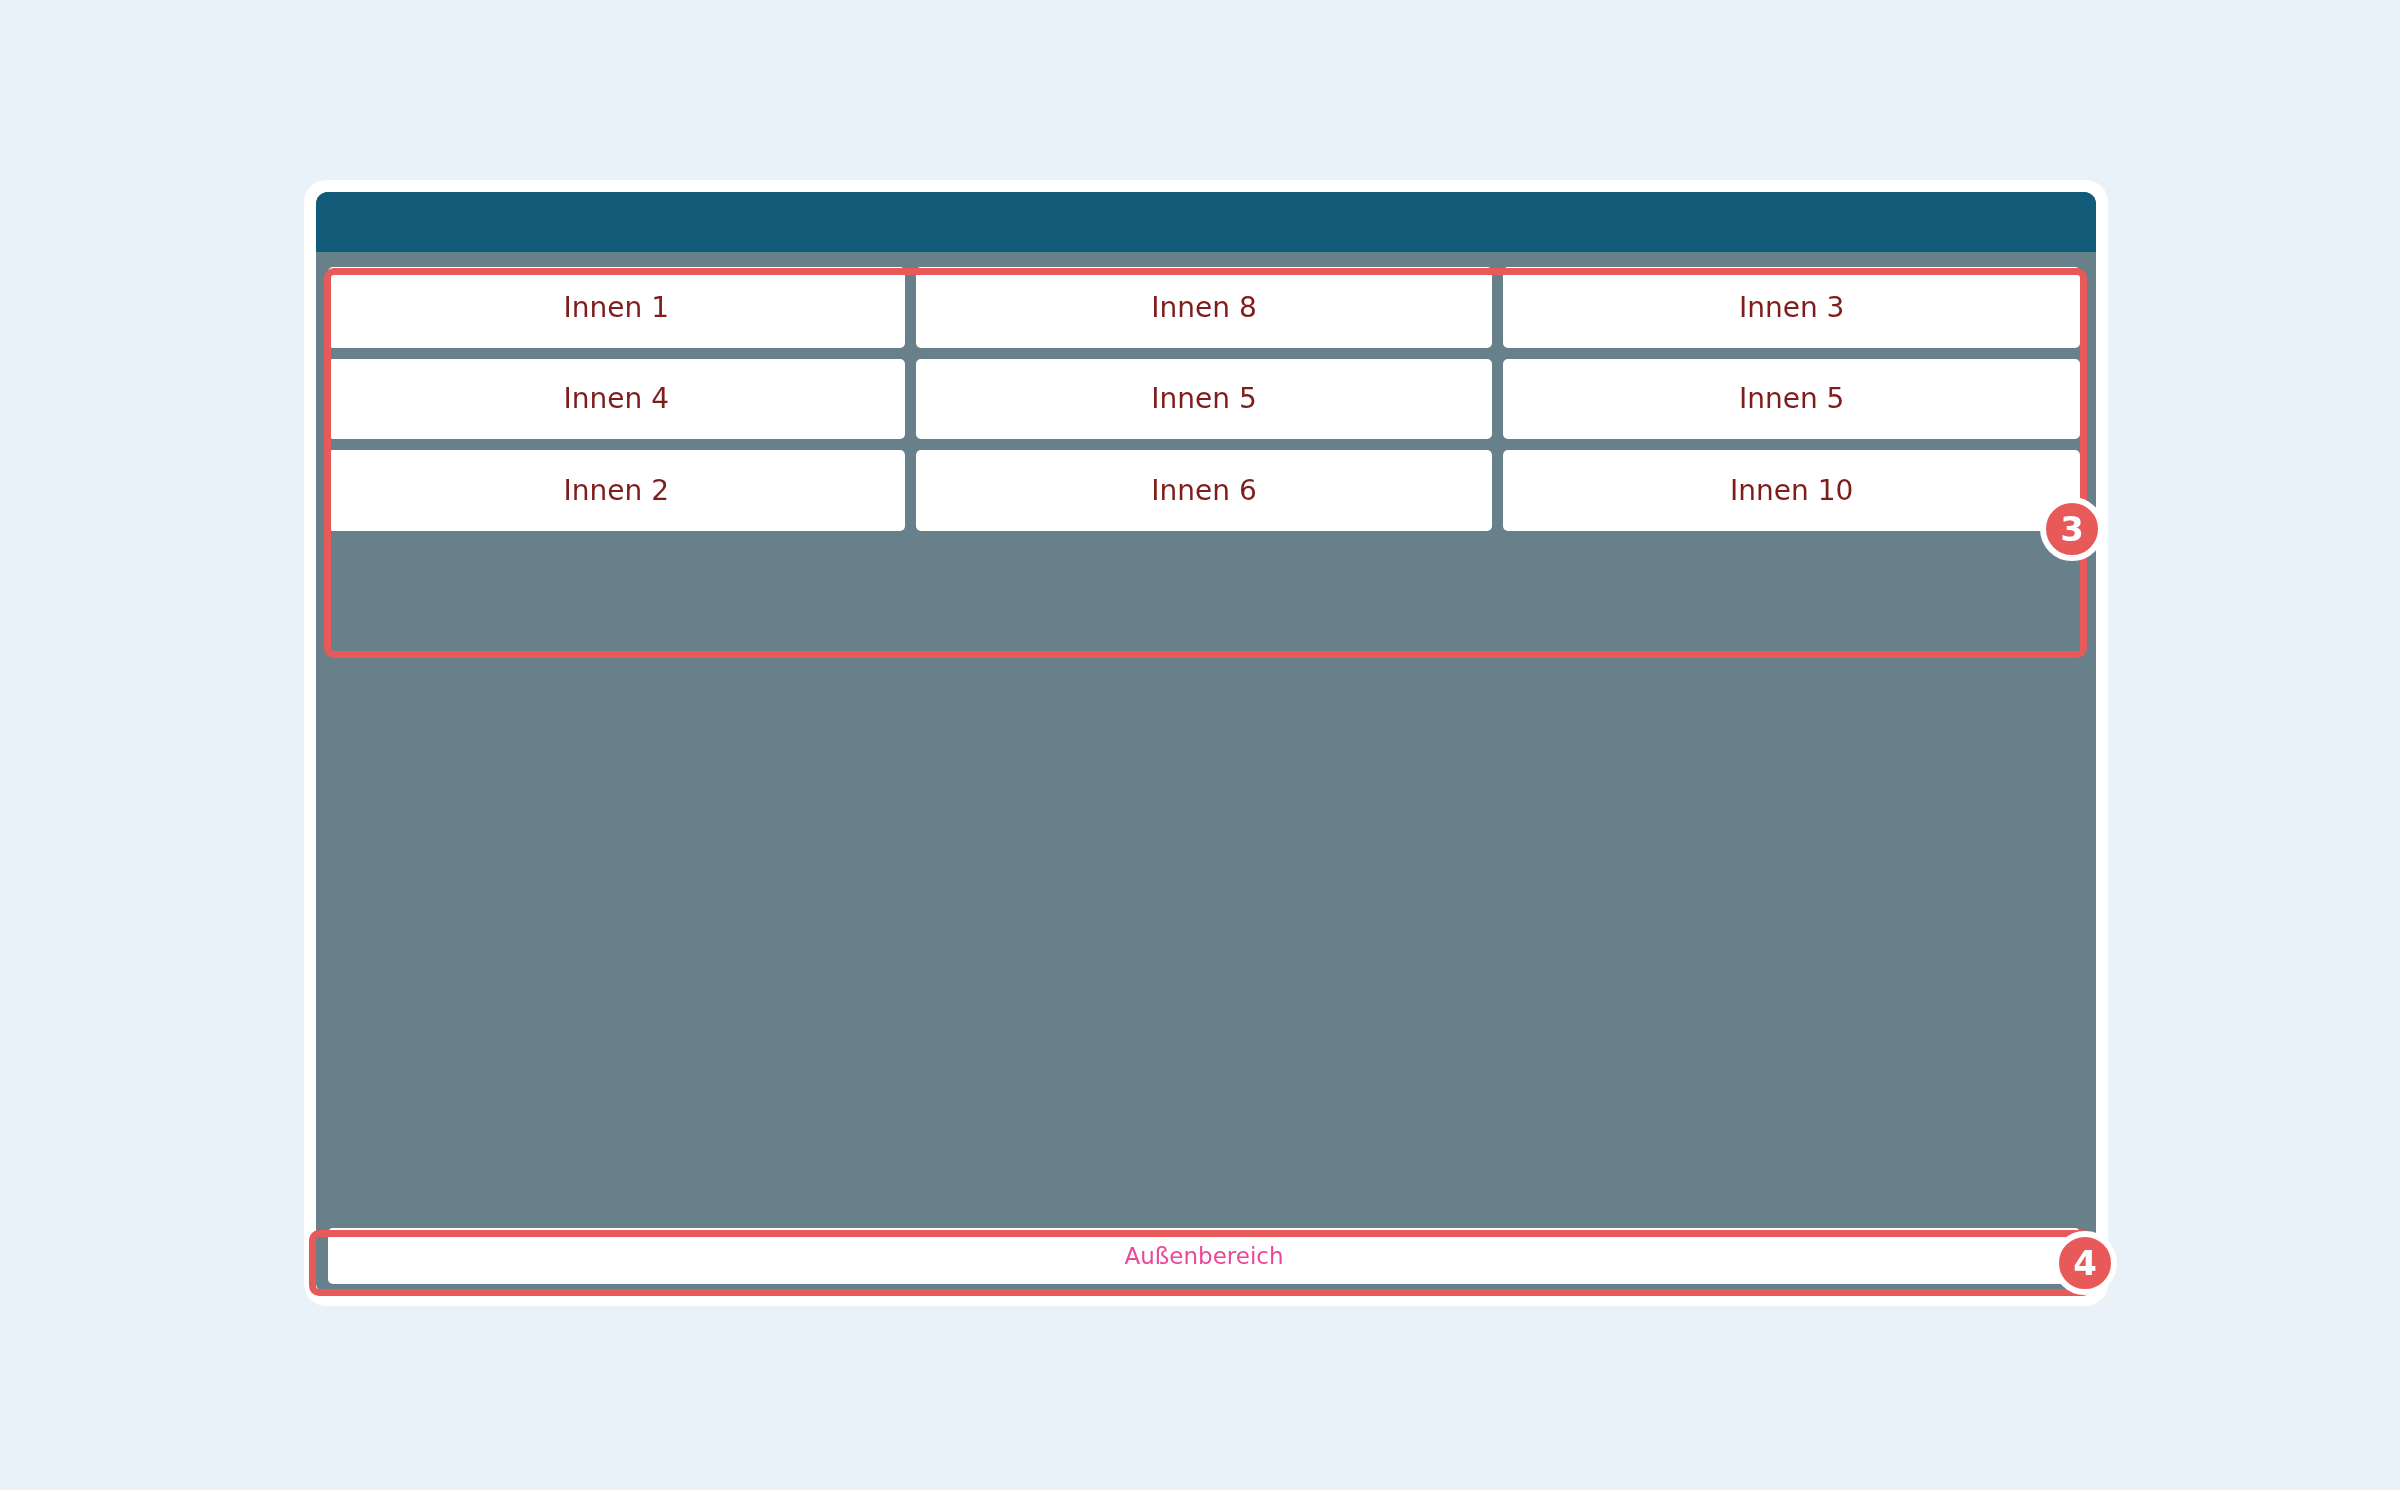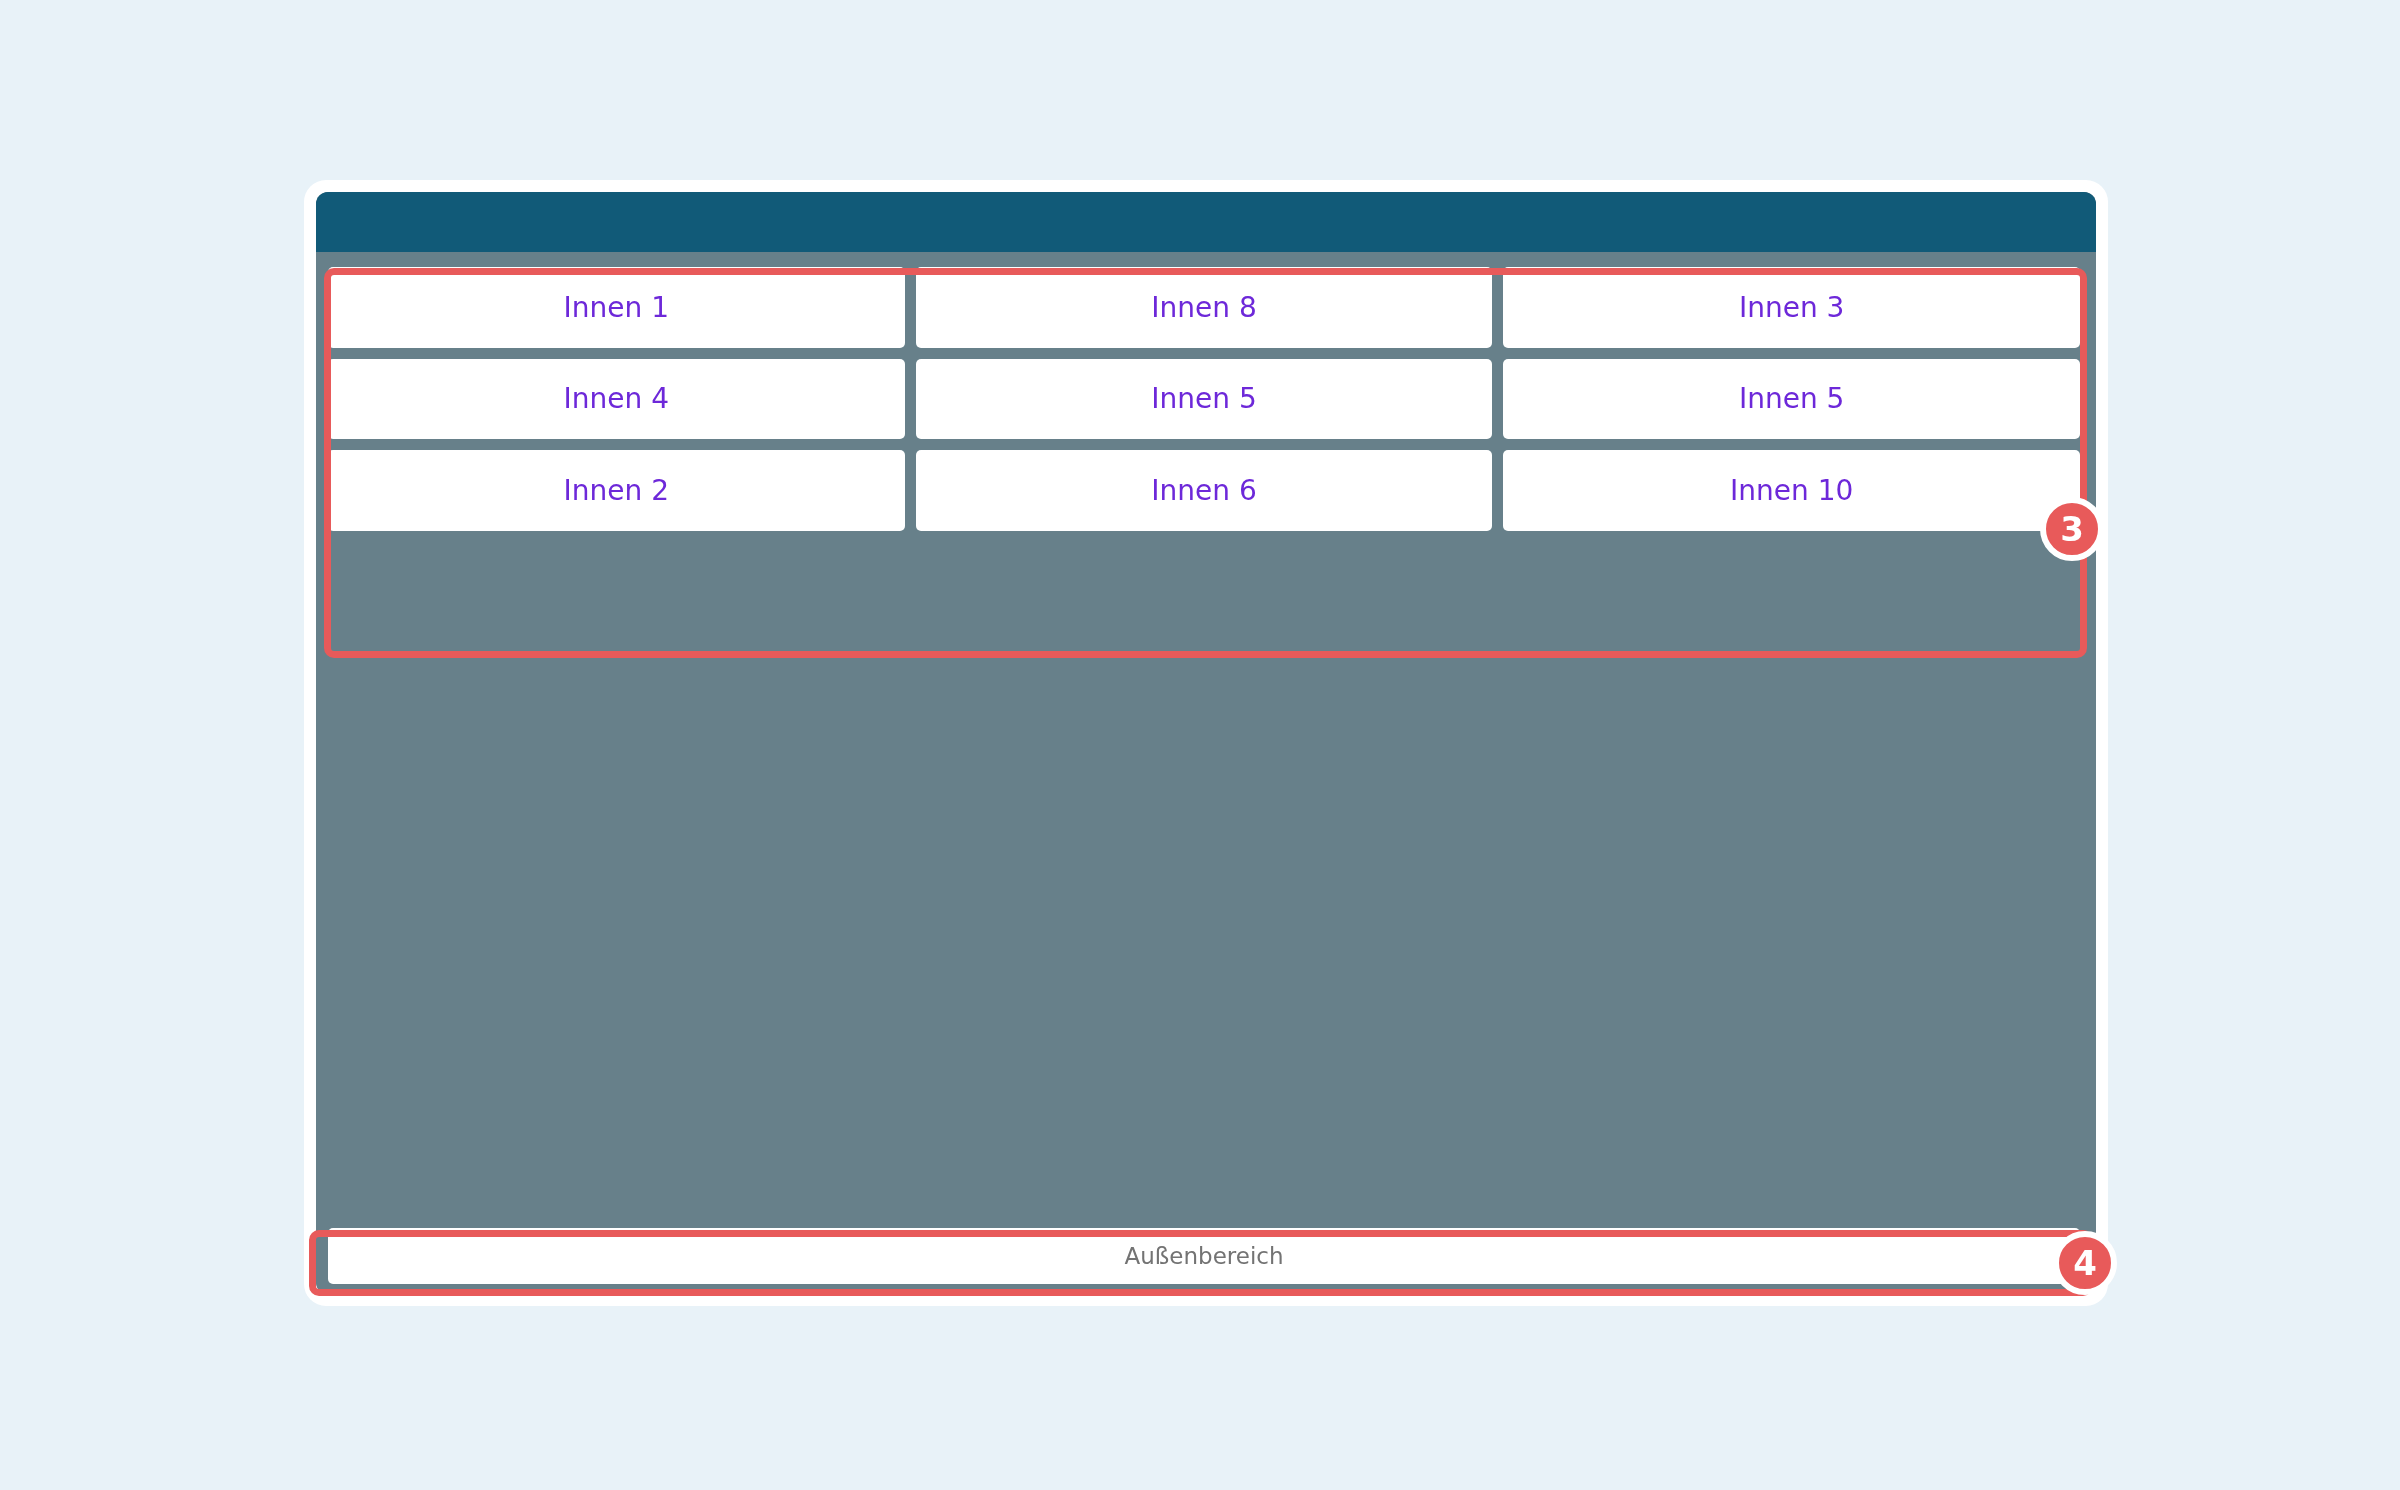--- a/index.html
+++ b/index.html
@@ -67,21 +67,21 @@
     gap: 11px;
   }
 
   .grid-cell {
     background: #ffffff;
     border-radius: 5px;
     display: flex;
     align-items: center;
     justify-content: center;
     font-size: 28px;
-    color: #6d28d9;
+    color: #7f1d1d;
     font-family: "DejaVu Sans", "Liberation Sans", sans-serif;
   }
 
   
   #tab-bar {
     position: absolute;
     left: 12px;
     bottom: 10px;
     width: 1752px;
     height: 56px;
@@ -97,21 +97,21 @@
     justify-content: center;
     font-size: 23px;
     font-family: "DejaVu Sans", "Liberation Sans", sans-serif;
   }
   .tab-item.active {
     background: #115a78;
     color: #ffffff;
   }
   .tab-item.inactive {
     background: #ffffff;
-    color: #737373;
+    color: #ec4899;
   }
 
   
   .annot-rect {
     position: absolute;
     border: 7px solid #e85a5a;
     border-radius: 10px;
     box-sizing: border-box;
     pointer-events: none;
   }

